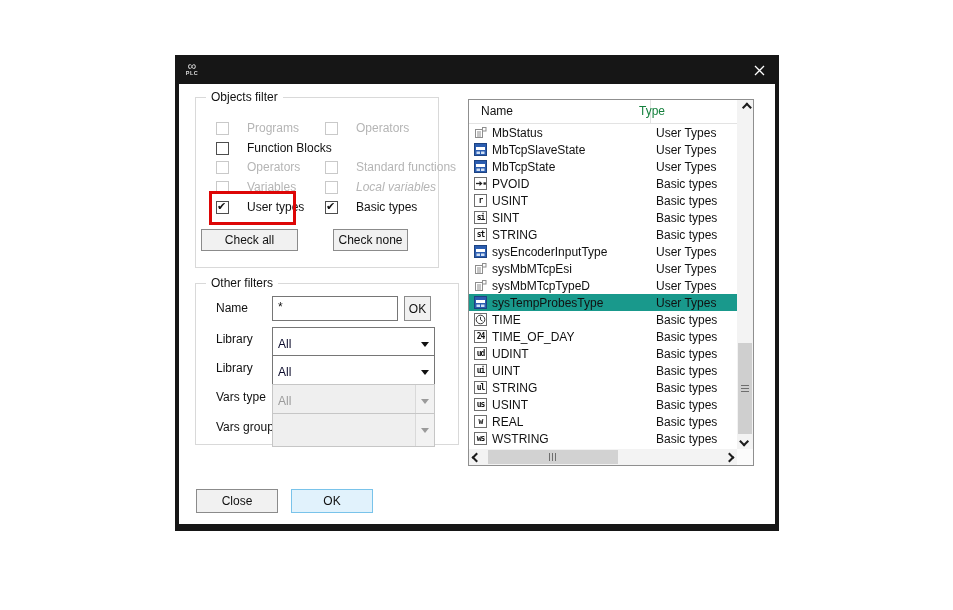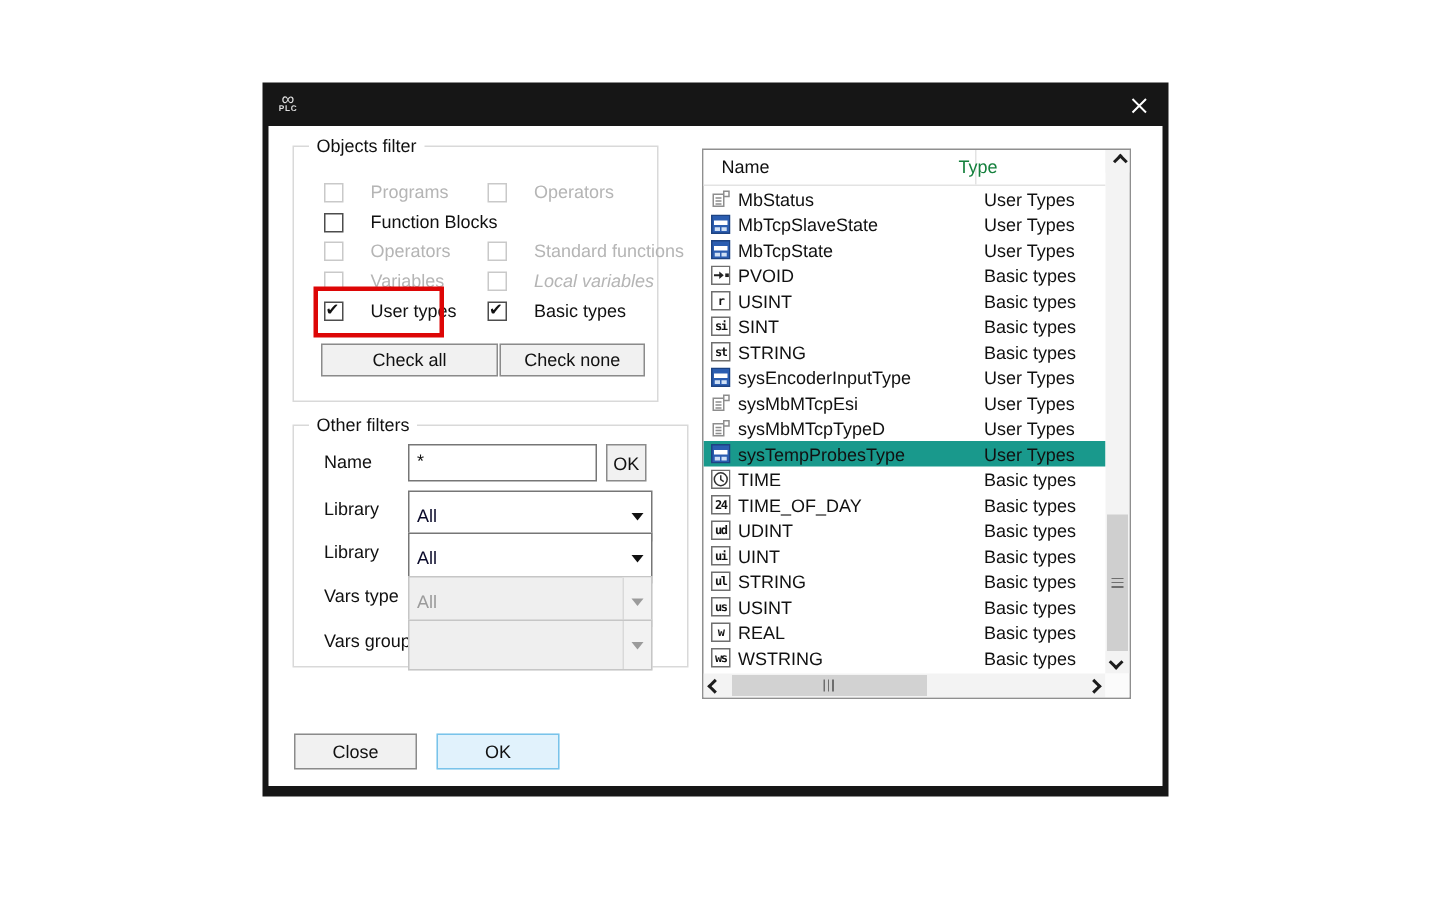--- a/index.html
+++ b/index.html
@@ -149,24 +149,24 @@
     <span class="cb checked"></span>
     <span class="cblabel">User types</span>
   </div>
 
   <div class="cbitem" style="left: 146px; top: 115px;">
     <span class="cb checked"></span>
     <span class="cblabel">Basic types</span>
   </div>
 </div>
       <div class="hl-red" style="left:30px;top:107px;width:81px;height:28px;"></div>
-      <div class="btn" style="left:35px;top:145px;width:118px;height:22px;">
+      <div class="btn" style="left:22px;top:145px;width:97px;height:22px;">
         <span>Check all</span>
       </div>
-      <div class="btn" style="left:154px;top:145px;width:97px;height:22px;justify-content:center;">
+      <div class="btn" style="left:154px;top:145px;width:75px;height:22px;justify-content:center;">
         <span>Check none</span>
       </div>
 
       <div class="group" style="left:16px;top:199px;width:264px;height:162px;">
         <span class="legend">Other filters</span>
       </div>
       <div class="flabel" style="left:37px;top:217px;">Name</div>
       <div class="tinput" style="left:93px;top:212px;width:126px;height:25px;">*</div>
       <div class="btn" style="left:225px;top:212px;width:27px;height:25px;">
         <span>OK</span>

